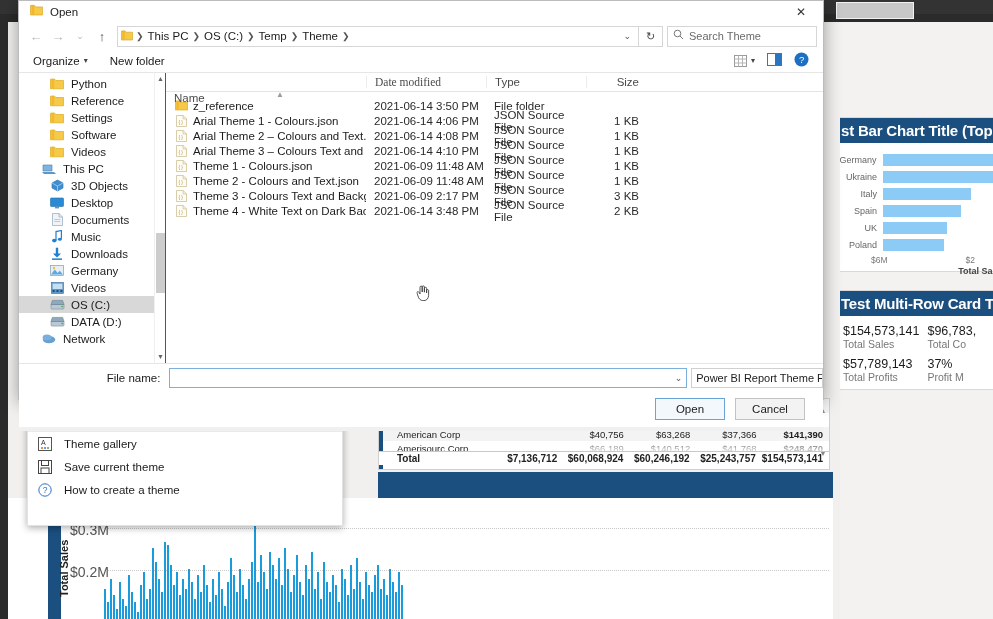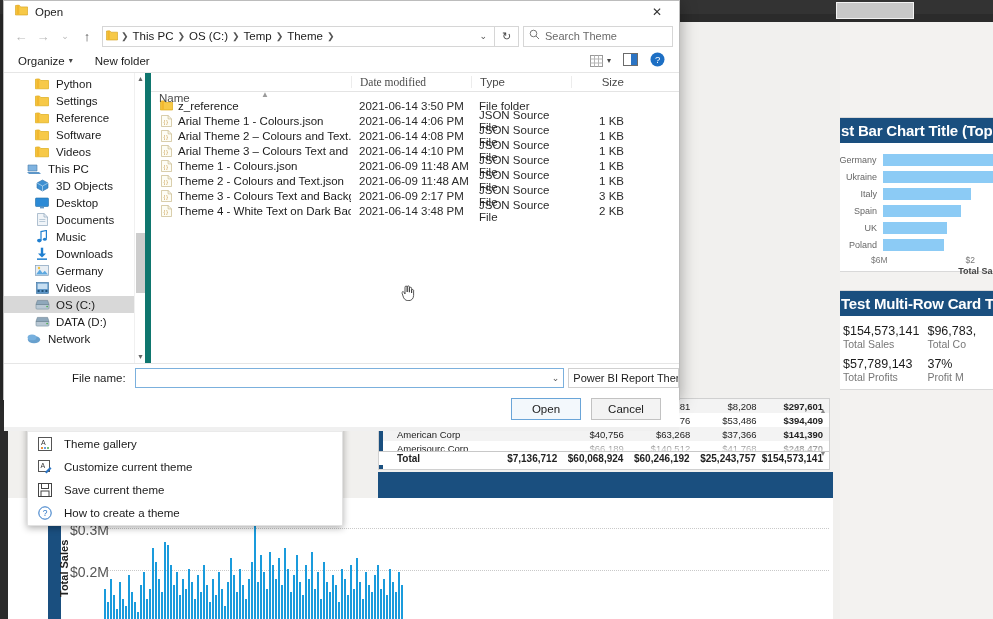--- a/index.html
+++ b/index.html
@@ -153,21 +153,21 @@
   }
   .menu-item.hl { background:#eaeaea; }
   .menu-icon {
     width:16px; height:16px; margin-right:11px;
     display:flex; align-items:center; justify-content:center;
     flex:0 0 16px;
   }
 
   
   #open-dialog {
-    position:absolute; left:3px; top:0px; width:677px; height:400px;
+    position:absolute; left:18px; top:0px; width:806px; height:400px;
     background:#ffffff; border:1px solid #bcbcbc;
     box-shadow:0 3px 16px rgba(0,0,0,0.35);
     z-index:100;
   }
   #dlg-titlebar {
     height:22px; background:#ffffff; display:flex; align-items:center;
     border-bottom:1px solid #ffffff;
   }
   #dlg-titleicon { margin-left:11px; margin-right:7px; }
   #dlg-title { font-size:11.5px; color:#1b1b1b; }
@@ -212,21 +212,21 @@
     background:#ffffff; font-size:11.5px; color:#1b1b1b;
   }
   .tb-item { margin-right:22px; display:flex; align-items:center; gap:4px; }
   .tb-caret { font-size:8px; color:#444; }
   #tb-right { margin-left:auto; display:flex; align-items:center; gap:12px; }
 
   
   #dlg-body { display:flex; height:291px; border-top:1px solid #e6e6e6; }
   #nav-pane {
     width:147px; position:relative; overflow:hidden;
-    border-right:6px solid #0f766e; background:#ffffff;
+    border-right:1px solid #0f766e; background:#ffffff;
   }
   .nav-row {
     display:flex; align-items:center; height:17px;
     font-size:11.5px; color:#1b1b1b; padding-left:22px; white-space:nowrap;
   }
   .nav-row.indent2 { padding-left:30px; }
   .nav-row.sel { background:#d8d8d8; }
   .nav-ico { width:16px; margin-right:6px; flex:0 0 16px;
              display:flex; align-items:center; justify-content:center; }
   #nav-scrollbar {
@@ -553,30 +553,20 @@
         <circle cx="4" cy="11" r="1" fill="#e06c00"></circle>
         <circle cx="7" cy="11" r="1" fill="#3b7dd8"></circle>
         <circle cx="10" cy="11" r="1" fill="#4aa84a"></circle>
       </svg>
     </span>
     <span>Theme gallery</span>
   </div>
   <div class="menu-item">
     <span class="menu-icon">
       <svg width="14" height="14" viewBox="0 0 14 14">
-        <rect x="0.5" y="0.5" width="11" height="11" fill="none" stroke="#555"></rect>
-        <text x="2.5" y="8" font-size="7" fill="#333" font-family="Liberation Sans">A</text>
-        <path d="M7 12 L12 7 L13.5 8.5 L8.5 13.5 Z" fill="#2b74c4"></path>
-      </svg>
-    </span>
-    <span>Customize current theme</span>
-  </div>
-  <div class="menu-item">
-    <span class="menu-icon">
-      <svg width="14" height="14" viewBox="0 0 14 14">
         <rect x="0.5" y="0.5" width="13" height="13" fill="none" stroke="#444"></rect>
         <rect x="3.5" y="0.5" width="7" height="5" fill="none" stroke="#444"></rect>
         <rect x="3" y="8" width="8" height="5.5" fill="none" stroke="#444"></rect>
       </svg>
     </span>
     <span>Save current theme</span>
   </div>
   <div class="menu-item">
     <span class="menu-icon">
       <svg width="14" height="14" viewBox="0 0 14 14">
@@ -684,30 +674,30 @@
             </span>
             <span>Python</span>
           </div>
           <div class="nav-row indent2">
             <span class="nav-ico">
               <svg width="14" height="12" viewBox="0 0 14 12">
                 <path d="M0.5 1.2 h4.2 l1.1 1.3 H13.5 V10.8 H0.5 Z" fill="#f7c948" stroke="#d9a300" stroke-width="0.6"></path>
                 <rect x="1.6" y="0.7" width="2.6" height="9.6" fill="#f0b429" opacity="0.8"></rect>
               </svg>
             </span>
-            <span>Settings</span>
+            <span>Reference</span>
           </div>
           <div class="nav-row indent2">
             <span class="nav-ico">
               <svg width="14" height="12" viewBox="0 0 14 12">
                 <path d="M0.5 1.2 h4.2 l1.1 1.3 H13.5 V10.8 H0.5 Z" fill="#f7c948" stroke="#d9a300" stroke-width="0.6"></path>
                 <rect x="1.6" y="0.7" width="2.6" height="9.6" fill="#f0b429" opacity="0.8"></rect>
               </svg>
             </span>
-            <span>Reference</span>
+            <span>Settings</span>
           </div>
           <div class="nav-row indent2">
             <span class="nav-ico">
               <svg width="14" height="12" viewBox="0 0 14 12">
                 <path d="M0.5 1.2 h4.2 l1.1 1.3 H13.5 V10.8 H0.5 Z" fill="#f7c948" stroke="#d9a300" stroke-width="0.6"></path>
                 <rect x="1.6" y="0.7" width="2.6" height="9.6" fill="#f0b429" opacity="0.8"></rect>
               </svg>
             </span>
             <span>Software</span>
           </div>

